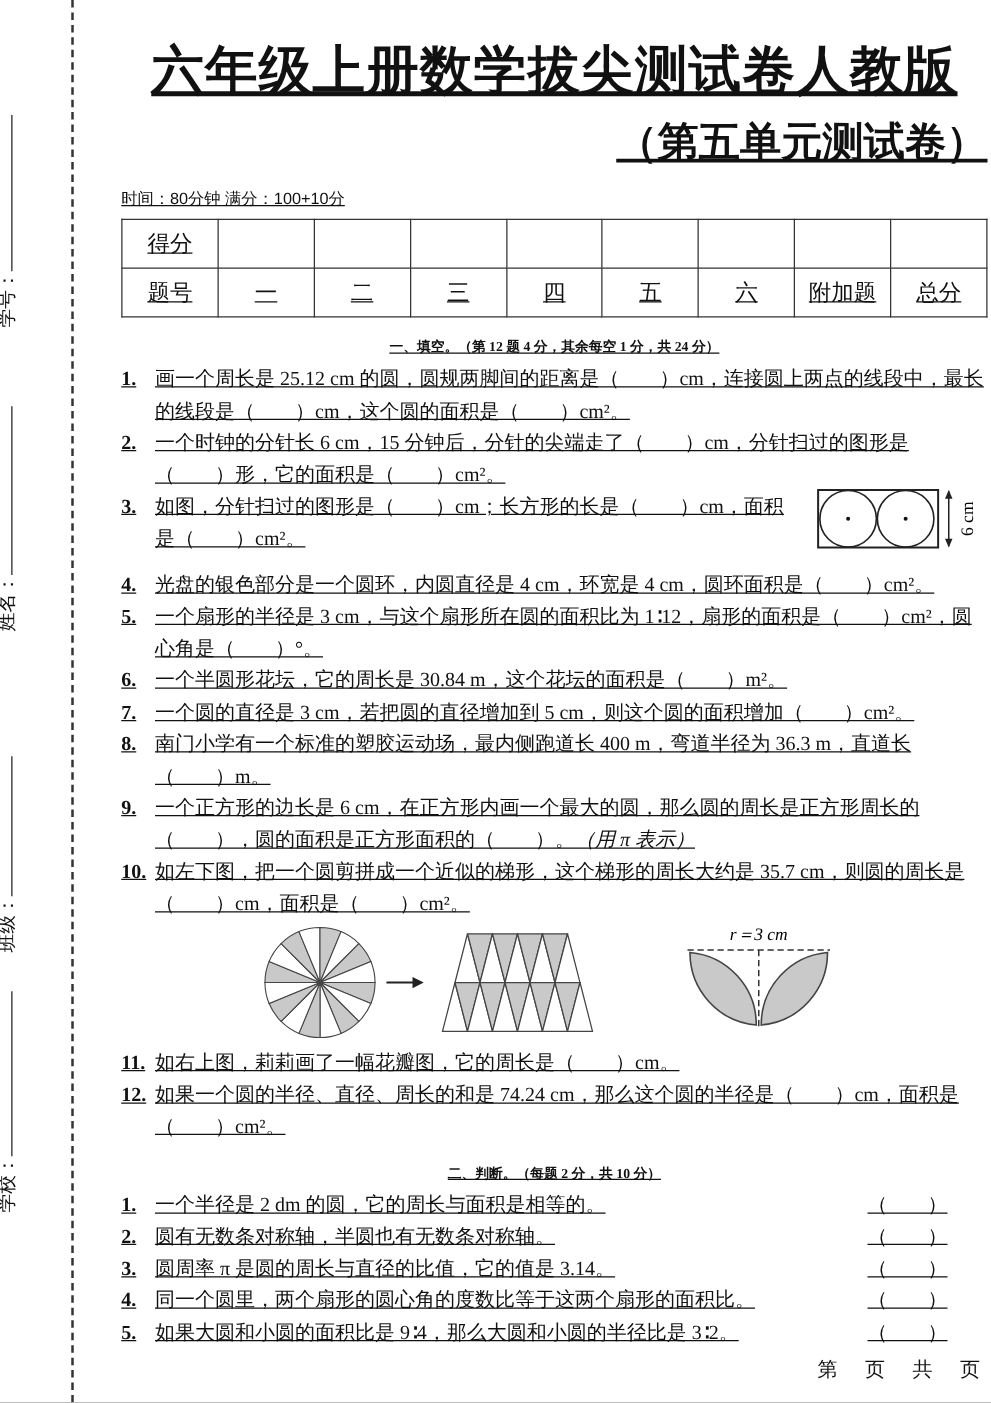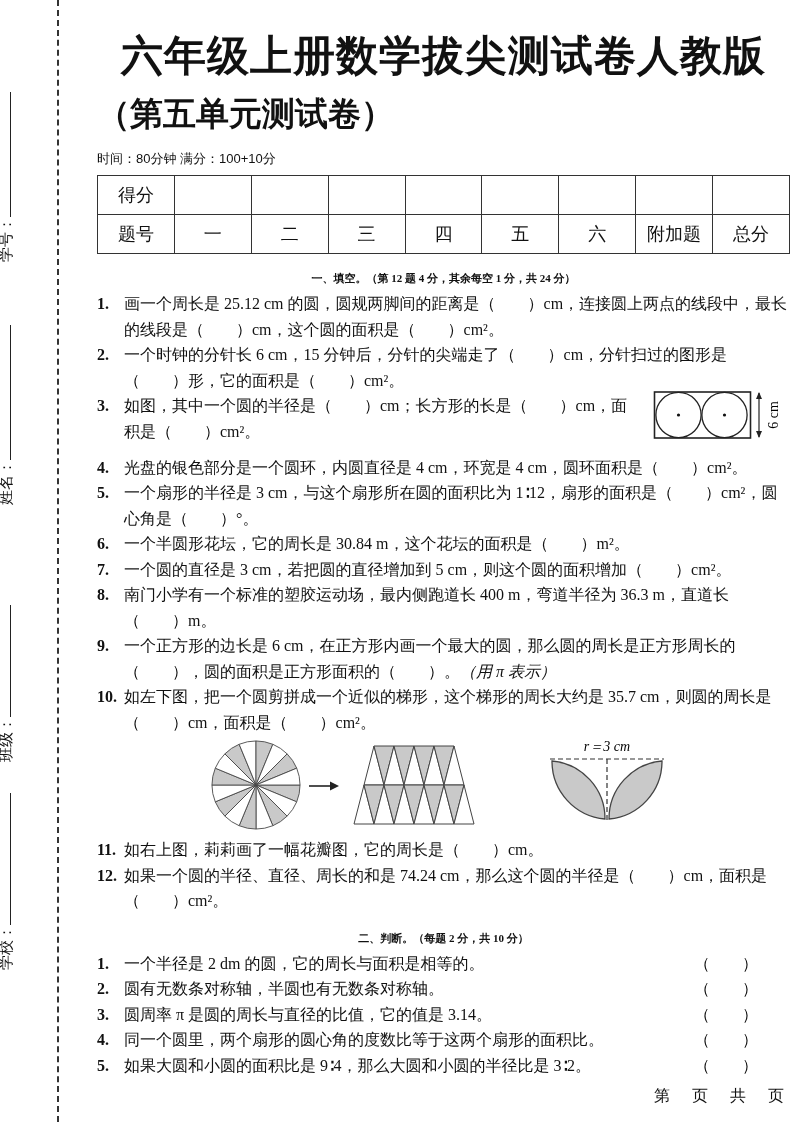--- a/index.html
+++ b/index.html
@@ -24,28 +24,28 @@
     font-size: 15px; line-height: 20px; height: 20px;
     transform: rotate(-90deg);
     transform-origin: 0 100%;
   }
   .side-field .uline {
     display: inline-block; height: 1px;
     border-bottom: 1.6px solid #222;
     vertical-align: baseline;
   }
   
-  .main { position: absolute; left: 97px; top: 0; width: 693px; }
+  .main { position: absolute; left: 97px; top: 0; width: 693px; text-decoration: underline; }
   .title {
     margin-top: 30px; text-align: center;
     font-family: "Liberation Sans", "DejaVu Sans", sans-serif;
     font-weight: bold; font-size: 42px; line-height: 52px; letter-spacing: 1px;
   }
   .subtitle {
-    margin-top: 12px; text-align: left;
+    margin-top: 12px; text-align: right;
     font-family: "Liberation Sans", "DejaVu Sans", sans-serif;
     font-weight: bold; font-size: 33px; line-height: 40px;
   }
   .meta {
     margin-top: 14px; text-align: left;
     font-family: "Liberation Sans", "DejaVu Sans", sans-serif;
     font-size: 13px; line-height: 22px;
   }
   table.scores {
     margin-top: 5px; width: 100%;
@@ -161,21 +161,21 @@
             <circle cx="25.5" cy="26" r="22.6" fill="none" stroke="#222" stroke-width="1.3"></circle>
             <circle cx="71.5" cy="26" r="22.6" fill="none" stroke="#222" stroke-width="1.3"></circle>
             <circle cx="25.5" cy="26" r="1.6" fill="#111"></circle>
             <circle cx="71.5" cy="26" r="1.6" fill="#111"></circle>
             <line x1="106" y1="4" x2="106" y2="48" stroke="#222" stroke-width="1.2"></line>
             <polygon points="106,3 103,10 109,10" fill="#222"></polygon>
             <polygon points="106,49 103,42 109,42" fill="#222"></polygon>
             <text transform="rotate(-90 122 26)" x="122" y="26" font-size="14" text-anchor="middle" dominant-baseline="middle">6 cm</text>
           </svg>
         </span>
-        <span>如图，其中一个圆的半径是（　　）cm；长方形的长是（　　）cm，面积是（　　）cm²。</span>
+        <span>如图，分针扫过的图形是（　　）cm；长方形的长是（　　）cm，面积是（　　）cm²。</span>
       </div>
     </div>
     <div class="q">
       <span class="qno">4.</span>
       <div class="qtext"><span>光盘的银色部分是一个圆环，内圆直径是 4 cm，环宽是 4 cm，圆环面积是（　　）cm²。</span></div>
     </div>
     <div class="q">
       <span class="qno">5.</span>
       <div class="qtext"><span>一个扇形的半径是 3 cm，与这个扇形所在圆的面积比为 1∶12，扇形的面积是（　　）cm²，圆心角是（　　）°。</span></div>
     </div>

